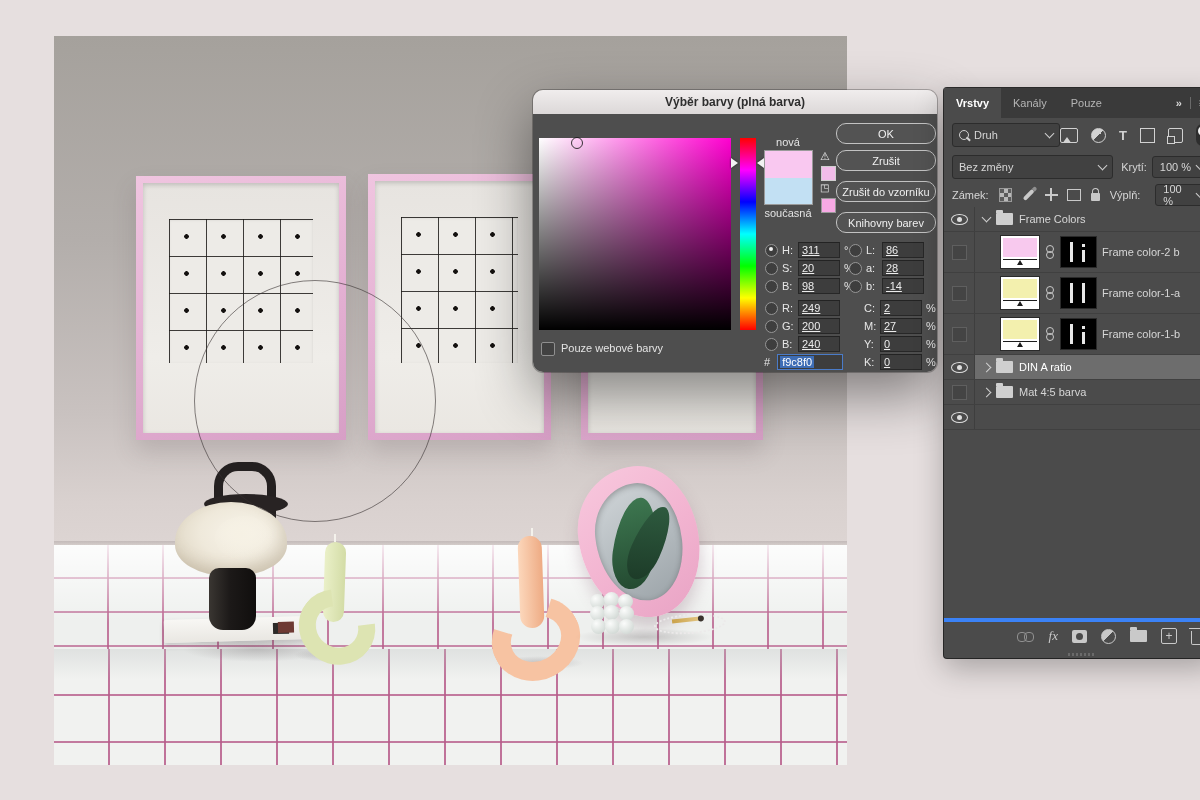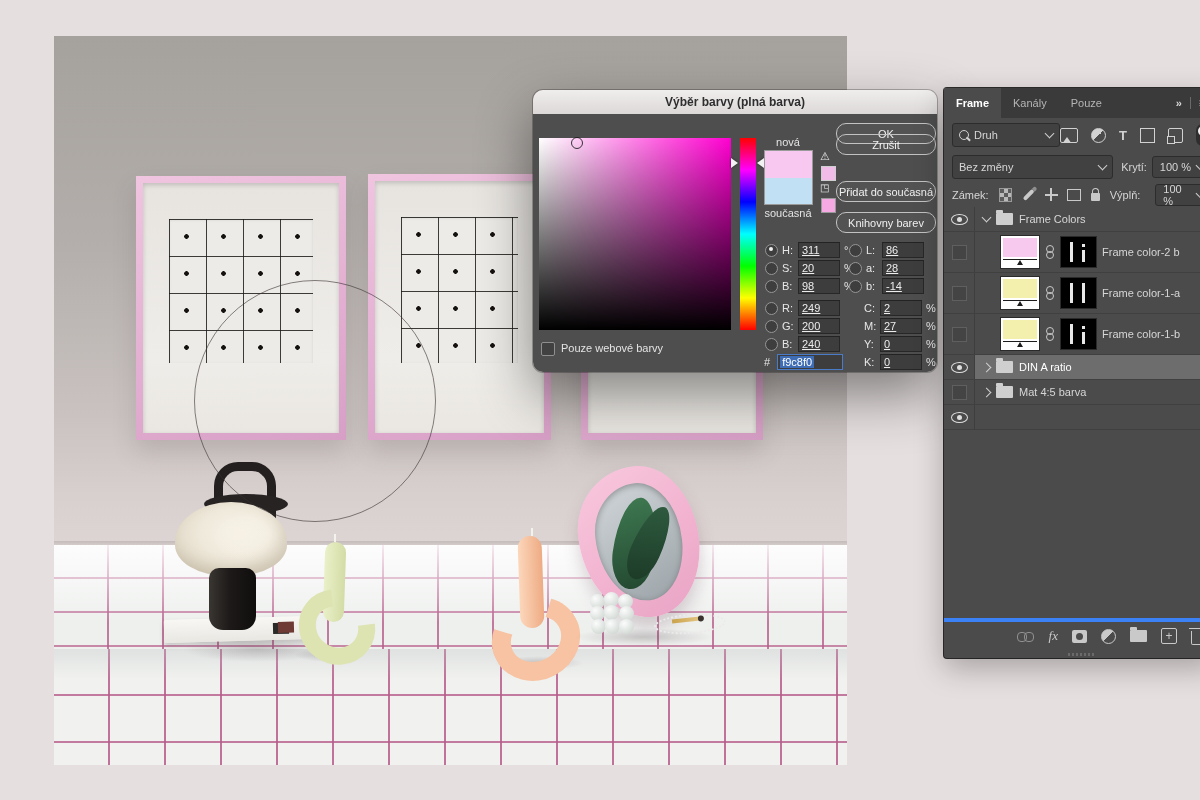--- a/index.html
+++ b/index.html
@@ -357,36 +357,36 @@
           <span class="hexsel">f9c8f0</span>
         </div>
       </div>
 
       <div class="checkbox"></div>
       <div class="lbl" style="left:28px;top:228px;">Pouze webové barvy</div>
 
       <div class="dbtn" style="top:9px;">
           <span>OK</span>
         </div>
-      <div class="dbtn" style="top:20px;">
+      <div class="dbtn" style="top:36px;">
           <span>Zrušit</span>
         </div>
       <div class="dbtn" style="top:67px;">
-          <span>Přidat do současná</span>
+          <span>Zrušit do vzorníku</span>
         </div>
       <div class="dbtn" style="top:98px;">
           <span>Knihovny barev</span>
         </div>
     </div>
   </div>
 
   <div class="panel">
     <div class="tabbar">
       <div class="tab active">
-          <span>Frame</span>
+          <span>Vrstvy</span>
         </div>
       <div class="tab">
           <span>Kanály</span>
         </div>
       <div class="tab">
           <span>Pouze</span>
         </div>
       <div class="tab-icons">
         <span style="font-weight:bold;">»</span>
         <span class="vbar"></span>

